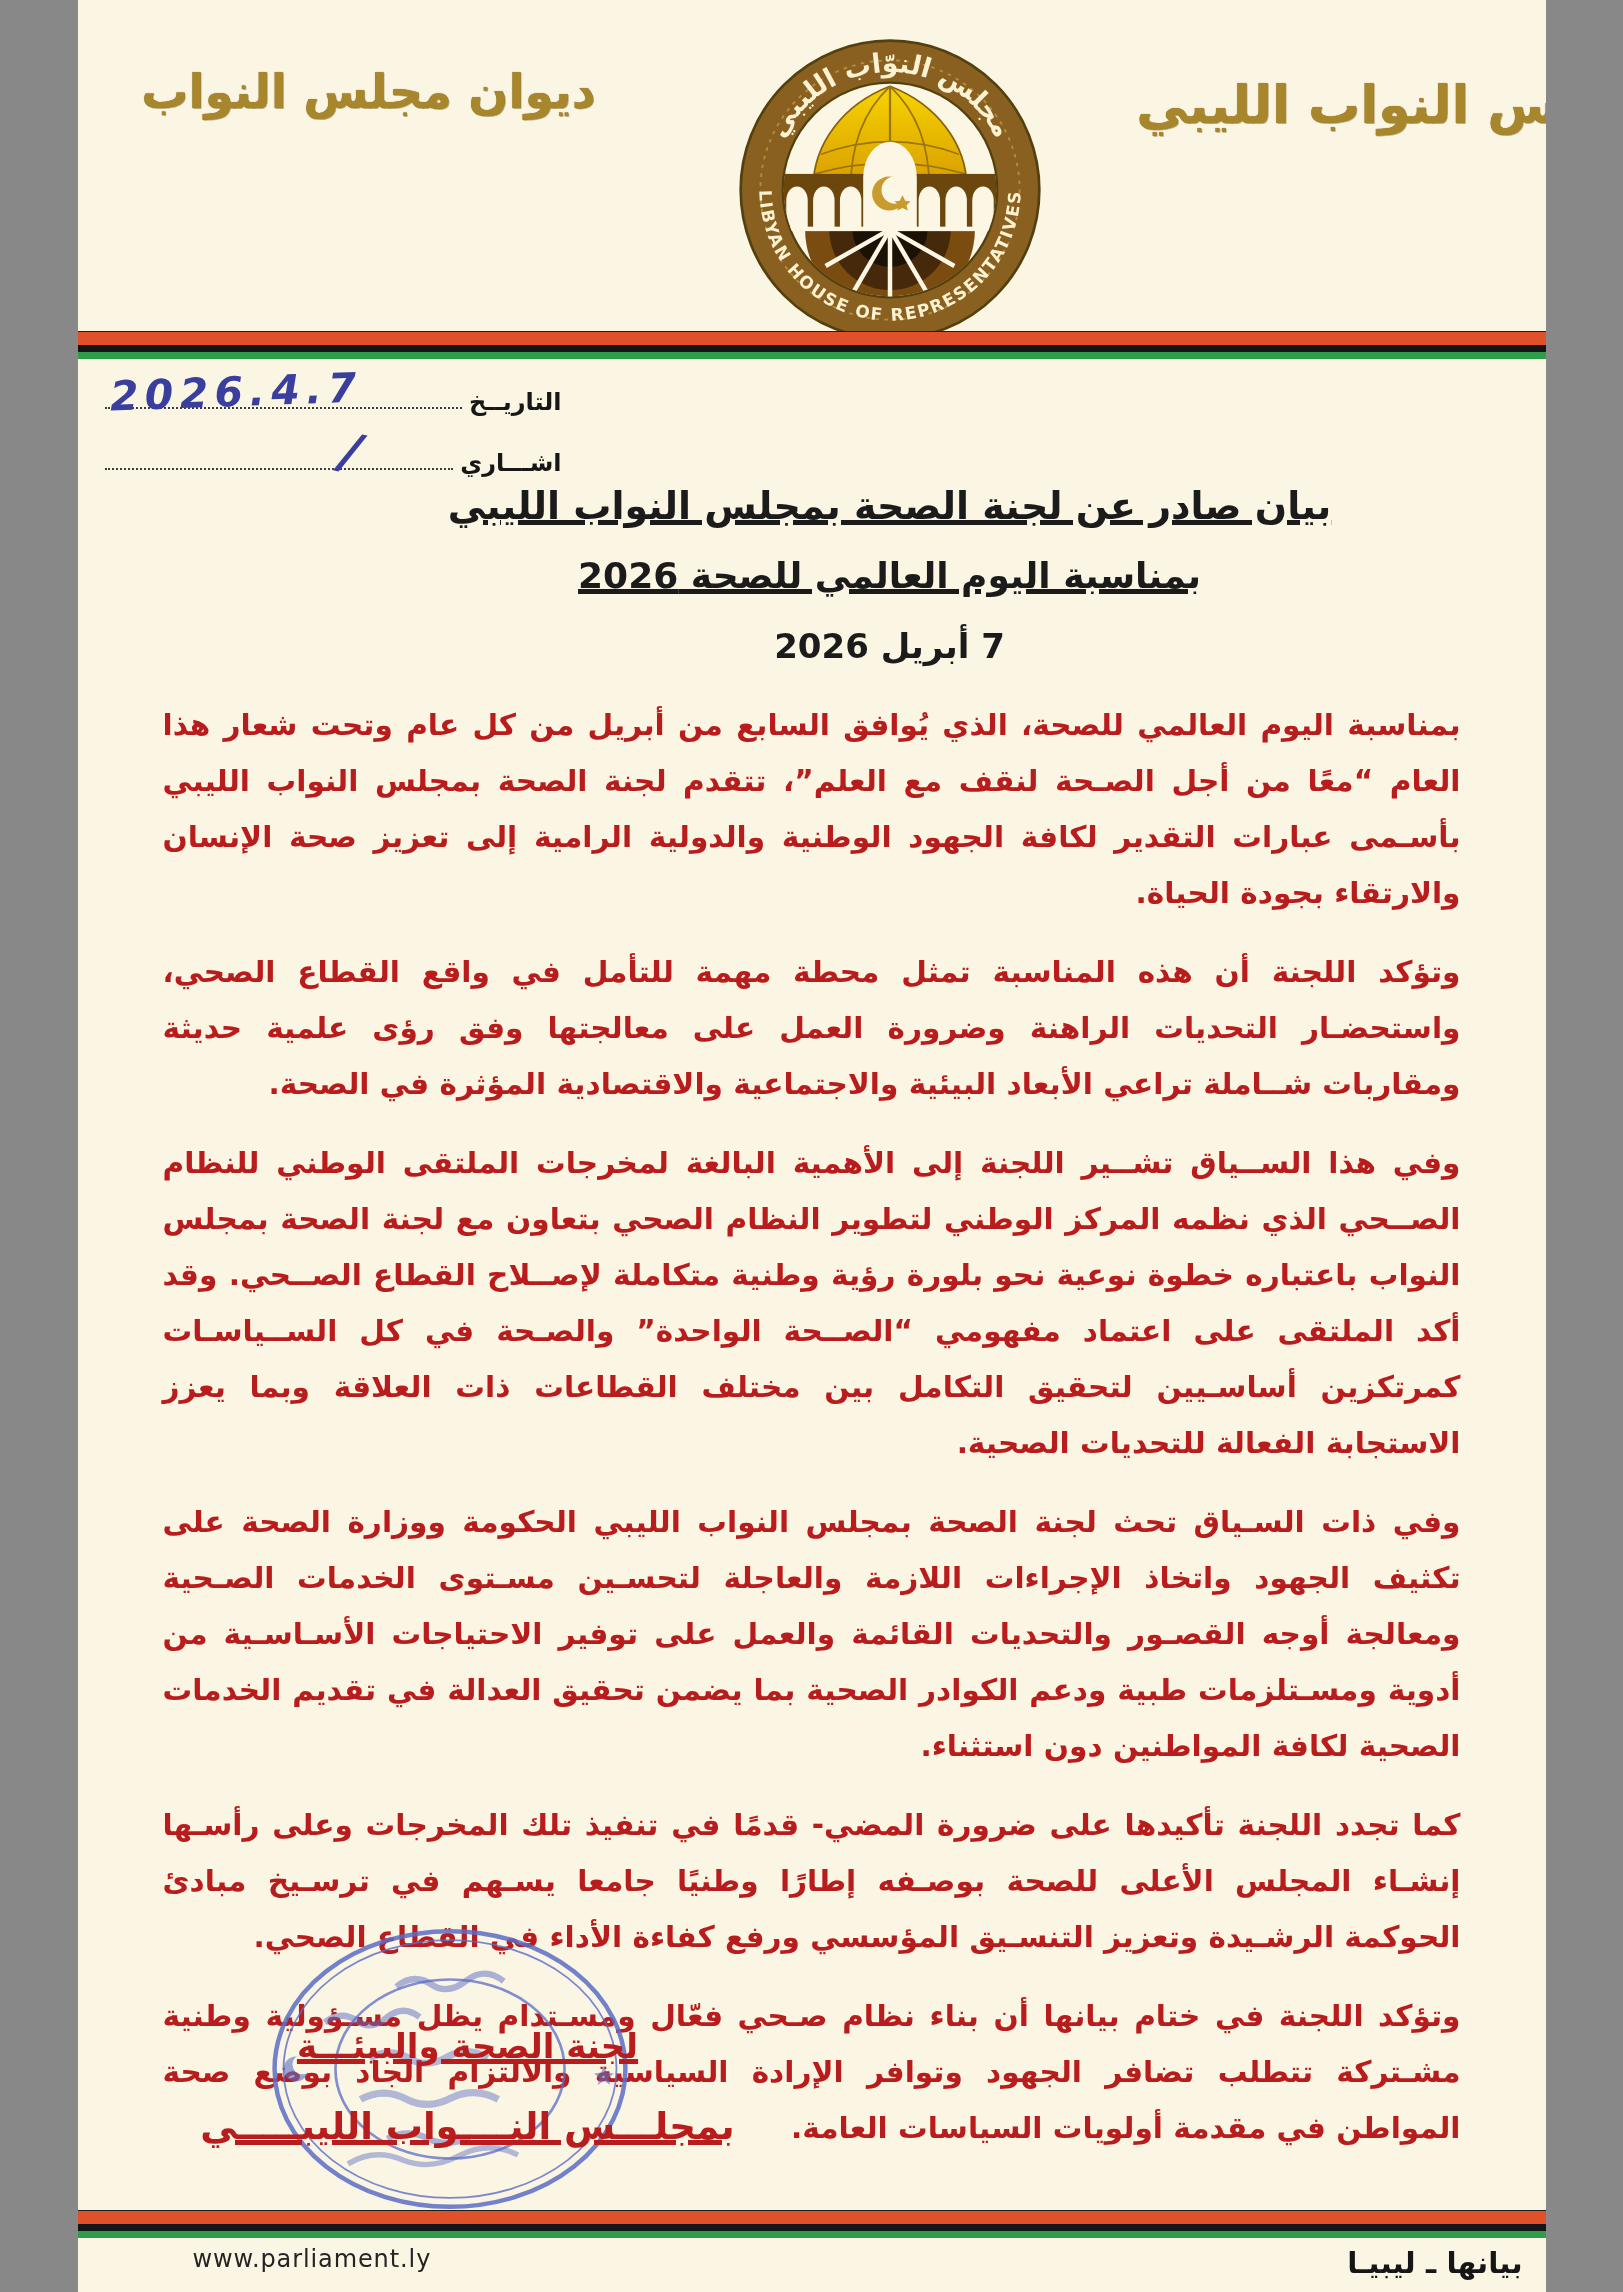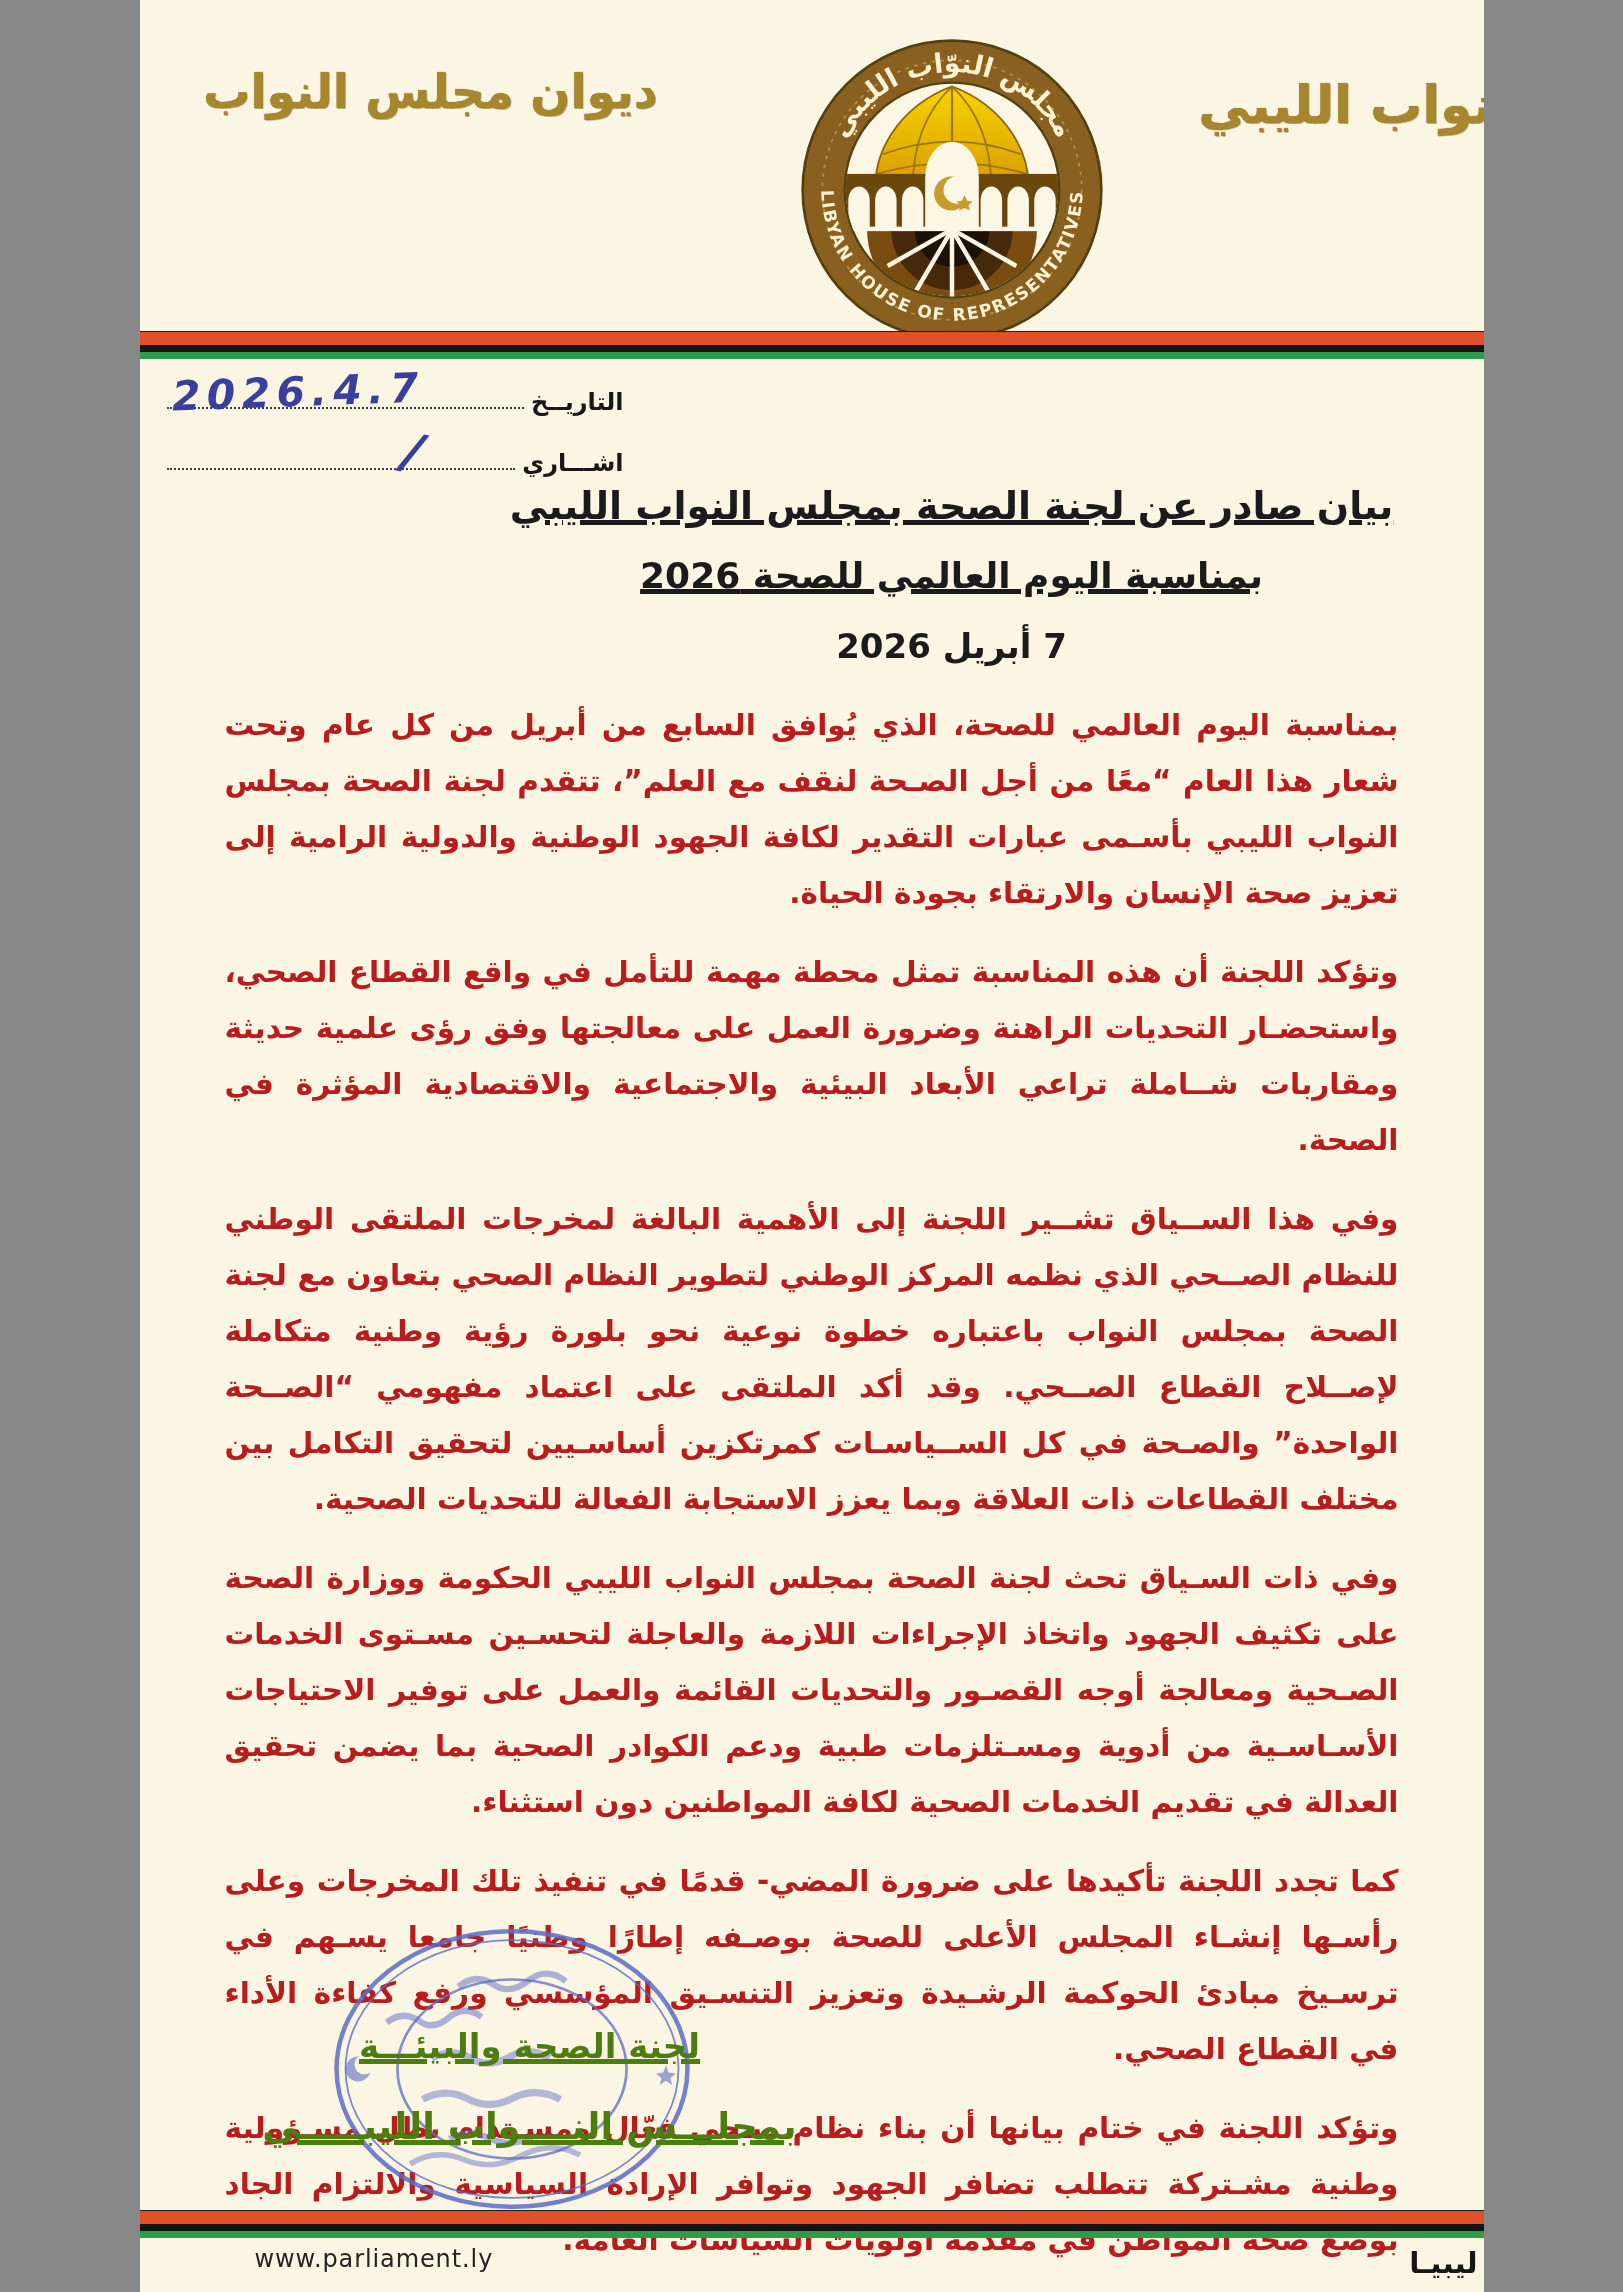--- a/index.html
+++ b/index.html
@@ -1,18 +1,18 @@
 <!DOCTYPE html>
 <html lang="ar" dir="rtl" style="font-size:14.3px"><head>
 <meta charset="utf-8">
 <style>
   html,body{margin:0;padding:0;background:#888;}
   .page{
     position:relative;
-    width:1344px;height:2293px;
+    width:1468px;height:2293px;
     margin:0 auto;
     background:#fbf5e3;
     font-family:"DejaVu Sans", sans-serif;
     color:#1b1b1b;
     overflow:hidden;
     direction:rtl;
   }
   
   .callig{
     position:absolute;
@@ -65,21 +65,21 @@
     font-size:29.6px;font-weight:700;
     line-height:56px;
     text-align:justify;
     text-justify:inter-word;
     color:#b91c1c;
   }
   
   .stamp{position:absolute;left:184px;top:1924px;width:376px;height:290px;z-index:1;}
   .signature{
     position:absolute;left:99px;top:2026px;width:582px;
-    text-align:center;z-index:2;color:#4d7c0f;
+    text-align:center;z-index:2;color:#b91c1c;
   }
   .sig-l1{font-size:34px;font-weight:900;margin-bottom:39px;}
   .sig-l2{font-size:37px;font-weight:900;}
   
   .footer-row{position:absolute;top:2241px;left:0;width:1624px;height:52px;}
   .site-url{
     position:absolute;left:115px;top:3.6px;
     direction:ltr;font-size:24px;font-weight:400;color:#242424;
     font-family:"DejaVu Sans", sans-serif;letter-spacing:0.9px;
   }

